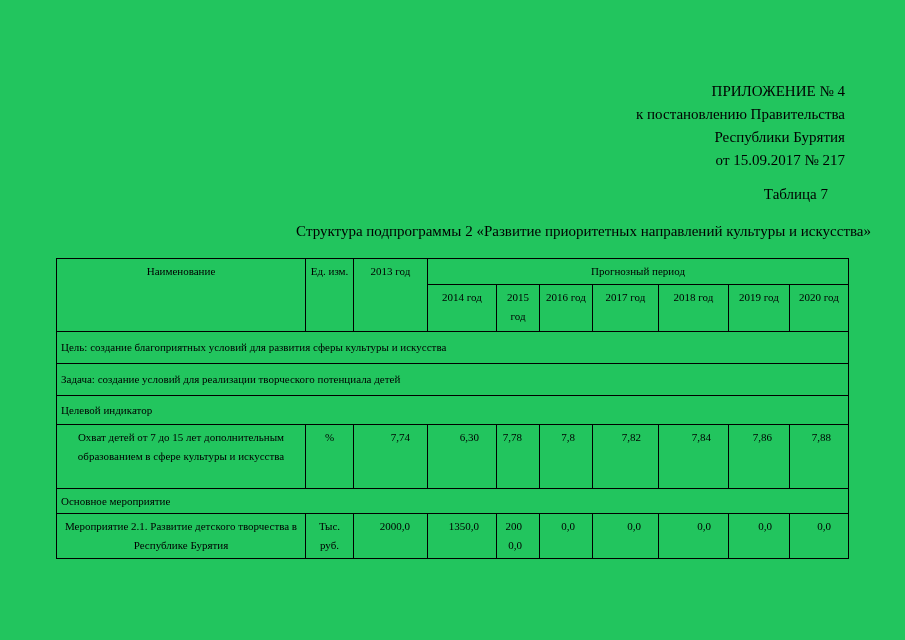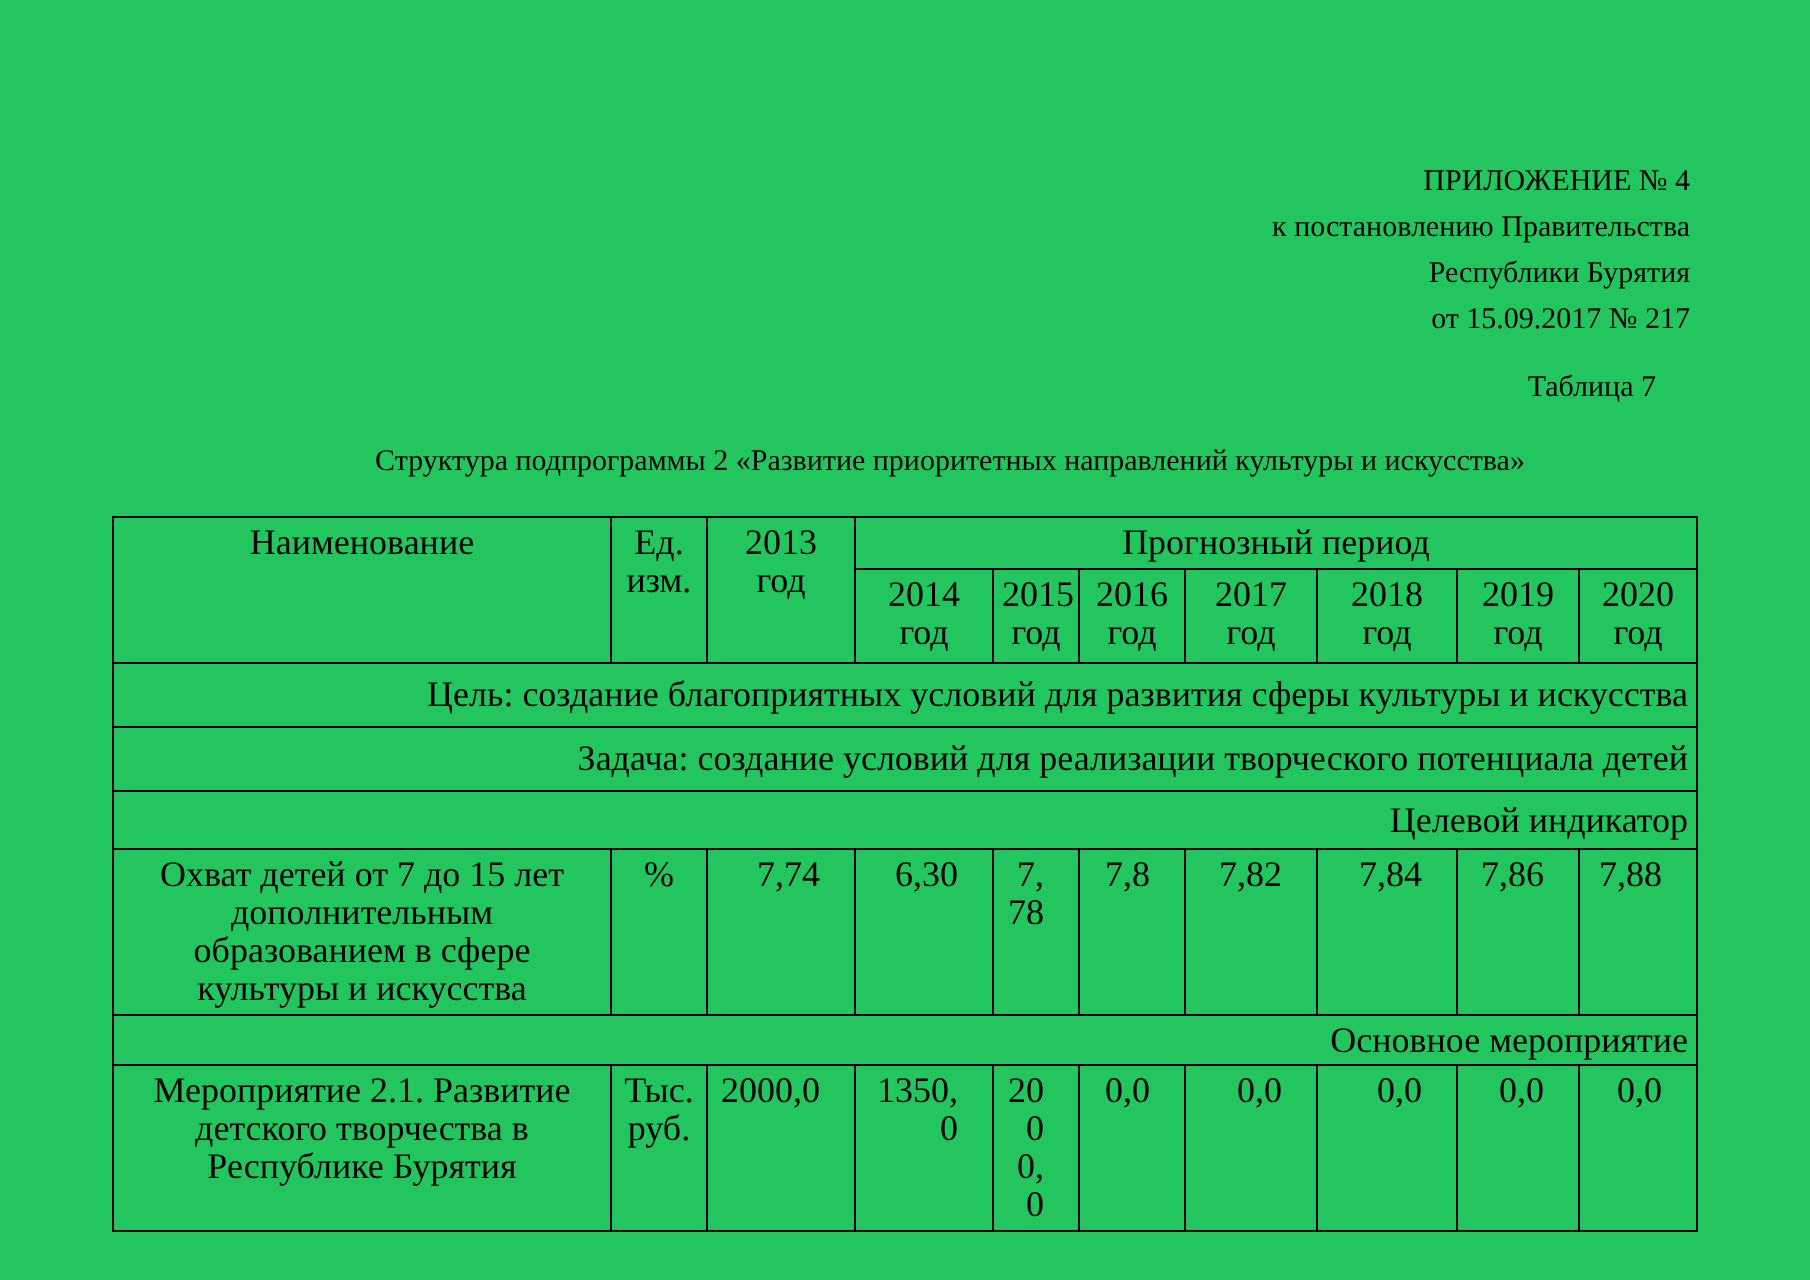--- a/index.html
+++ b/index.html
@@ -25,43 +25,43 @@
     position: absolute;
     top: 185px;
     right: 77px;
     line-height: 19px;
   }
   .doc-title {
     position: absolute;
     top: 222px;
     left: 79px;
     width: 792px;
-    text-align: center;
+    text-align: right;
     line-height: 19px;
     font-family: Liberation Serif, serif;
   }
   table.main-table {
     position: absolute;
     top: 258px;
     left: 56px;
     width: 793px;
     border-collapse: collapse;
     table-layout: fixed;
-    font-size: 18px;
+    font-size: 11px;
   }
   .main-table th, .main-table td {
     border: 1px solid #000;
     padding: 3px 4px;
     vertical-align: top;
     line-height: 19px;
     font-weight: normal;
   }
   .main-table th { text-align: center; }
   .main-table td.full {
-    text-align: right;
+    text-align: left;
     vertical-align: middle;
     padding-top: 0;
     padding-bottom: 0;
   }
   .main-table td.txt { text-align: center; }
   .main-table td.num {
     text-align: right;
     word-break: break-all;
     padding-left: 3px;
     padding-right: 17px;

